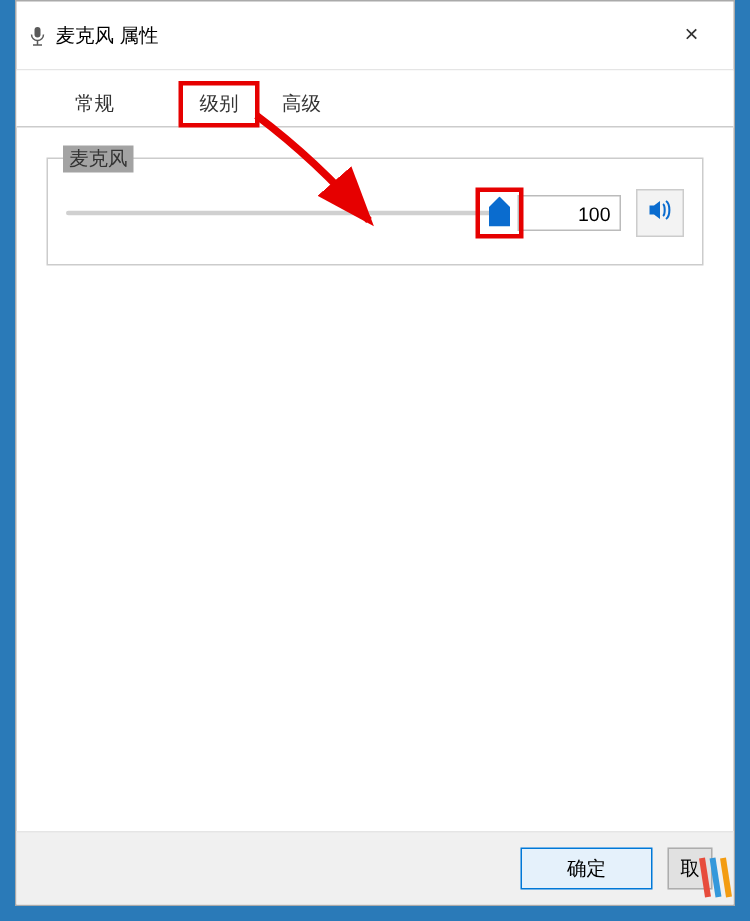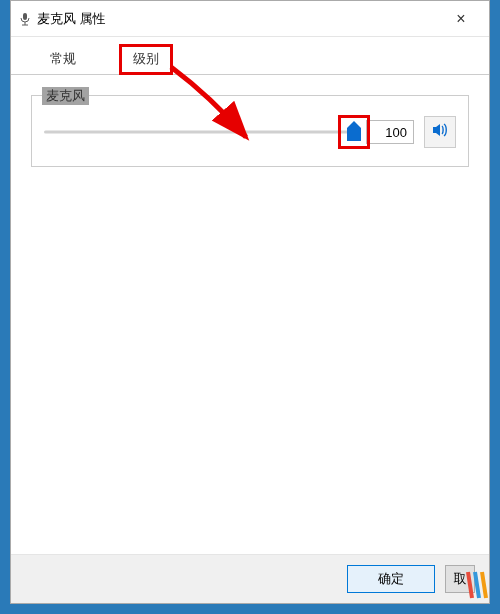--- a/index.html
+++ b/index.html
@@ -1,35 +1,35 @@
 <!DOCTYPE html>
 <html><head>
 <meta charset="utf-8">
 <style>
 * { box-sizing: border-box; margin: 0; padding: 0; font-family: "Microsoft YaHei", sans-serif; }
 body { width: 500px; height: 614px; background: #2a7ab8; position: relative; overflow: hidden; }
 .dialog { position: absolute; left: 10px; top: 0; right: 10px; bottom: 10px; background: #fff; border: 1px solid #aaa; display: flex; flex-direction: column; }
-.titlebar { height: 36px; display: flex; align-items: center; padding: 0 8px; border-bottom: 1px solid #e5e5e5; }
+.titlebar { height: 46px; display: flex; align-items: center; padding: 0 8px; border-bottom: 1px solid #e5e5e5; }
 .titlebar .mic-icon { width: 12px; height: 14px; margin-right: 6px; }
 .titlebar .title { font-size: 13px; color: #000; flex: 1; }
 .titlebar .close { width: 40px; height: 28px; display: flex; align-items: center; justify-content: center; font-size: 16px; color: #333; cursor: pointer; }
 .tabs { display: flex; padding: 6px 8px 0 24px; border-bottom: 1px solid #ccc; background: #fff; }
 .tab { padding: 6px 14px; font-size: 13px; color: #333; border: 1px solid transparent; border-bottom: none; cursor: pointer; position: relative; }
 .tab.active { border-color: #ccc; background: #fff; top: 1px; }
 .highlight-tab { border: 3px solid #e60000 !important; border-bottom: 3px solid #e60000 !important; padding: 3px 11px; top: 0; margin-left: 28px; }
 .content { flex: 1; padding: 20px; position: relative; }
 .group { border: 1px solid #ccc; padding: 12px 12px 18px 12px; position: relative; }
 .group-label { position: absolute; top: -9px; left: 10px; background: #a3a3a3; padding: 0 4px; font-size: 13px; color: #333; }
 .slider-row { display: flex; align-items: center; margin-top: 8px; }
 .slider-track { flex: 1; height: 20px; position: relative; margin-right: 0; }
 .track-line { position: absolute; left: 0; right: 0; top: 50%; height: 3px; background: #d0d0d0; transform: translateY(-50%); border-radius: 2px; }
 .thumb { position: absolute; top: 50%; transform: translate(-50%, -55%); width: 14px; height: 20px; }
 .thumb svg { display: block; }
 .highlight-thumb { position: absolute; border: 3px solid #e60000; width: 32px; height: 34px; top: -7px; transform: translateX(-50%); }
-.value-box { width: 48px; height: 24px; border: 1px solid #bbb; margin-left: 12px; padding: 0 6px; font-size: 13px; text-align: left; display: flex; align-items: center; justify-content: flex-end; }
+.value-box { width: 69px; height: 24px; border: 1px solid #bbb; margin-left: 12px; padding: 0 6px; font-size: 13px; text-align: left; display: flex; align-items: center; justify-content: flex-end; }
 .mute-btn { width: 32px; height: 32px; border: 1px solid #ccc; background: #f3f3f3; margin-left: 10px; display: flex; align-items: center; justify-content: center; cursor: pointer; }
 .arrow { position: absolute; pointer-events: none; }
 .buttons { padding: 10px 14px; display: flex; justify-content: flex-end; gap: 10px; border-top: 1px solid #e5e5e5; background: #f0f0f0; }
 .btn { min-width: 88px; height: 28px; border: 1px solid #0078d7; background: #e5f1fb; font-size: 13px; cursor: pointer; }
 .btn.secondary { border-color: #adadad; background: #e1e1e1; }
 .watermark { position: absolute; right: 6px; bottom: 14px; display: flex; align-items: center; background: rgba(255,255,255,0.0); }
 .watermark svg { margin-right: 4px; }
 .watermark .wm-text { font-size: 16px; font-weight: 600; color: #222; line-height: 1; }
 .watermark .wm-sub { font-size: 10px; color: #666; }
 </style>
@@ -46,20 +46,21 @@
           <line x1="3" y1="13" x2="9" y2="13" stroke="#5a5a5a" stroke-width="1"></line>
         </svg>
     </span>
     <span class="title">麦克风 属性</span>
     <div class="close">×</div>
   </div>
 
   <div class="tabs">
     <div class="tab">常规</div>
     <div class="tab active highlight-tab">级别</div>
+    <div class="tab">高级</div>
   </div>
 
   <div class="content">
     <div class="group">
       <span class="group-label">麦克风</span>
       <div class="slider-row">
         <div class="slider-track">
           <div class="track-line"></div>
           <div class="thumb" id="thumb" style="left: 100%;">
             <svg width="14" height="20" viewBox="0 0 14 20">

